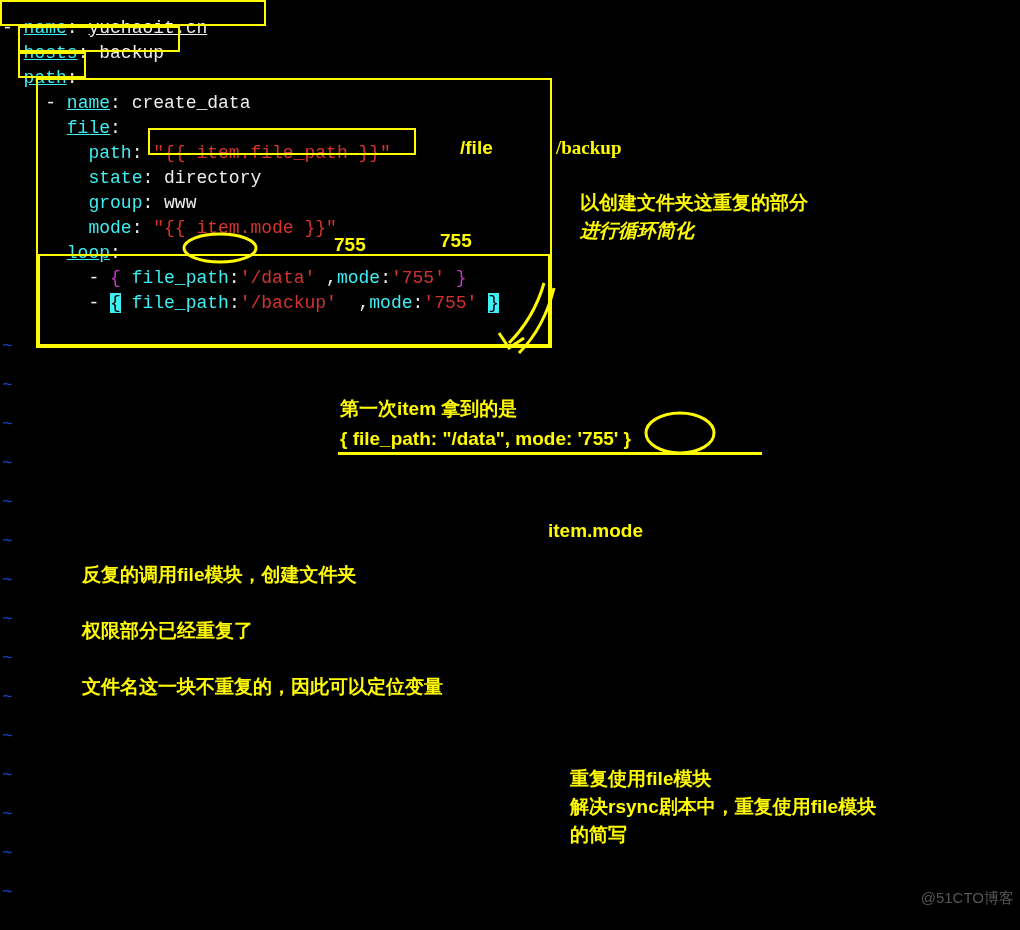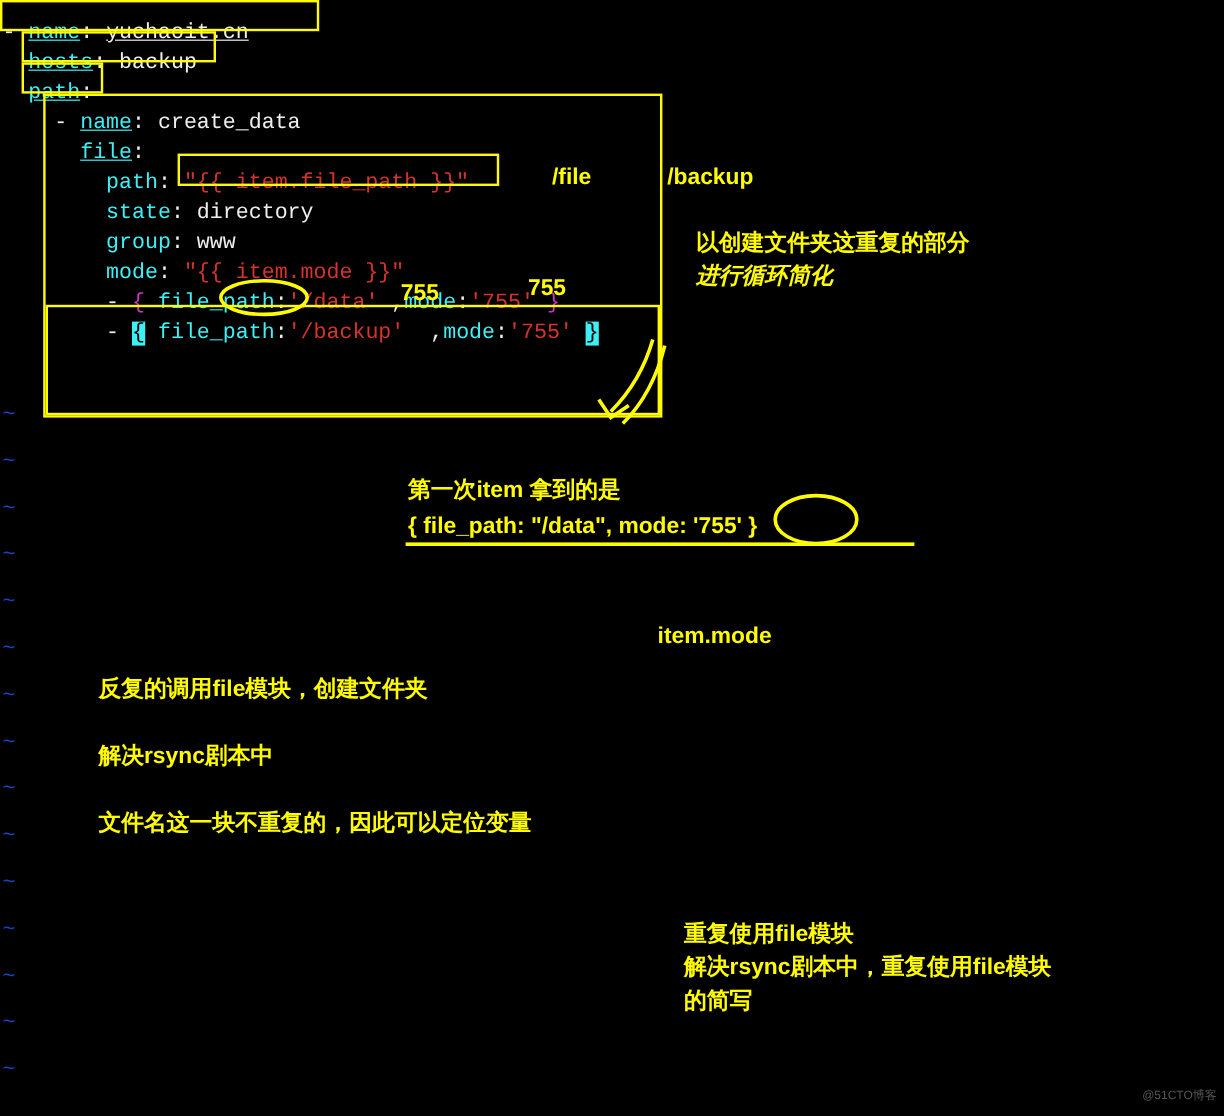--- a/index.html
+++ b/index.html
@@ -50,23 +50,23 @@
       color: #1545c5;
       font-family: 'Courier New', monospace;
       font-size: 18px;
       line-height: 25px;
       padding-left: 2px;
     }
     
     .watermark {
       position: absolute;
       right: 6px;
-      bottom: 10px;
+      bottom: 22px;
       color: #555;
-      font-size: 10px;
+      font-size: 15px;
       font-family: sans-serif;
     }
     
     svg.freehand {
       position: absolute;
       pointer-events: none;
     }
     
     .underline-yellow {
       position: absolute;
@@ -79,46 +79,47 @@
 <div class="code-area">
   <div class="line"><span class="dash">- </span><span class="key underline">name</span><span class="colon">: </span><span class="val-white underline">yuchaoit.cn</span></div>
   <div class="line">  <span class="key underline">hosts</span><span class="colon">: </span><span class="val-white">backup</span></div>
   <div class="line">  <span class="key underline">path</span><span class="colon">:</span></div>
   <div class="line">    <span class="dash">- </span><span class="key underline">name</span><span class="colon">: </span><span class="val-white">create_data</span></div>
   <div class="line">      <span class="key underline">file</span><span class="colon">:</span></div>
   <div class="line">        <span class="key">path</span><span class="colon">: </span><span class="val-red">"{{ item.file_path }}"</span></div>
   <div class="line">        <span class="key">state</span><span class="colon">: </span><span class="val-white">directory</span></div>
   <div class="line">        <span class="key">group</span><span class="colon">: </span><span class="val-white">www</span></div>
   <div class="line">        <span class="key">mode</span><span class="colon">: </span><span class="val-red">"{{ item.mode }}"</span></div>
+  <div class="line">      <span class="key underline">loop</span><span class="colon">:</span></div>
   <div class="line">        <span class="dash">- </span><span class="val-magenta">{ </span><span class="key">file_path</span><span class="colon">:</span><span class="val-red">'/data'</span><span class="val-white"> ,</span><span class="key">mode</span><span class="colon">:</span><span class="val-red">'755'</span><span class="val-magenta"> }</span></div>
   <div class="line">        <span class="dash">- </span><span class="cursor">{</span><span class="val-magenta"> </span><span class="key">file_path</span><span class="colon">:</span><span class="val-red">'/backup'</span><span class="val-white">  ,</span><span class="key">mode</span><span class="colon">:</span><span class="val-red">'755'</span><span class="val-magenta"> </span><span class="cursor">}</span></div>
 </div>
 
 <div class="box" style="left:0px; top:0px; width:266px; height:26px;"></div>
 <div class="box" style="left:18px; top:26px; width:162px; height:26px;"></div>
 <div class="box" style="left:18px; top:52px; width:68px; height:26px;"></div>
 <div class="box" style="left:36px; top:78px; width:516px; height:270px;"></div>
 <div class="box" style="left:148px; top:128px; width:268px; height:27px;"></div>
 <div class="box" style="left:38px; top:254px; width:512px; height:92px;"></div>
 
 <div class="annotation" style="left:460px; top:135px;">/file</div>
-<div class="annotation" style="left:556px; top:135px;">/backup</div>
+<div class="annotation" style="left:556px; top:135px;font-family:Liberation Serif, serif;">/backup</div>
 <div class="annotation" style="left:580px; top:190px;">以创建文件夹这重复的部分</div>
 <div class="annotation" style="left:580px; top:218px;font-style:italic;">进行循环简化</div>
 <div class="annotation" style="left:334px; top:232px;">755</div>
 <div class="annotation" style="left:440px; top:228px;">755</div>
 
 <div class="annotation" style="left:340px; top:396px;">第一次item 拿到的是</div>
 <div class="annotation" style="left:340px; top:426px;">{  file_path: "/data", mode: '755'  }</div>
 <div class="underline-yellow" style="left:338px; top:452px; width:424px;"></div>
 
 <div class="annotation" style="left:548px; top:518px;">item.mode</div>
 
 <div class="annotation" style="left:82px; top:562px;text-align:center;">反复的调用file模块，创建文件夹</div>
-<div class="annotation" style="left:82px; top:618px;">解决rsync剧本中</div>
+<div class="annotation" style="left:82px; top:618px;">权限部分已经重复了</div>
 <div class="annotation" style="left:82px; top:674px;">文件名这一块不重复的，因此可以定位变量</div>
 
 <div class="annotation" style="left:570px; top:766px;">重复使用file模块</div>
 <div class="annotation" style="left:570px; top:794px;">解决rsync剧本中，重复使用file模块</div>
 <div class="annotation" style="left:570px; top:822px;">的简写</div>
 
 <svg class="freehand" style="left:180px; top:230px;" width="80" height="40">
   <ellipse cx="40" cy="18" rx="36" ry="14" fill="none" stroke="#fffb00" stroke-width="3"></ellipse>
 </svg>
 

